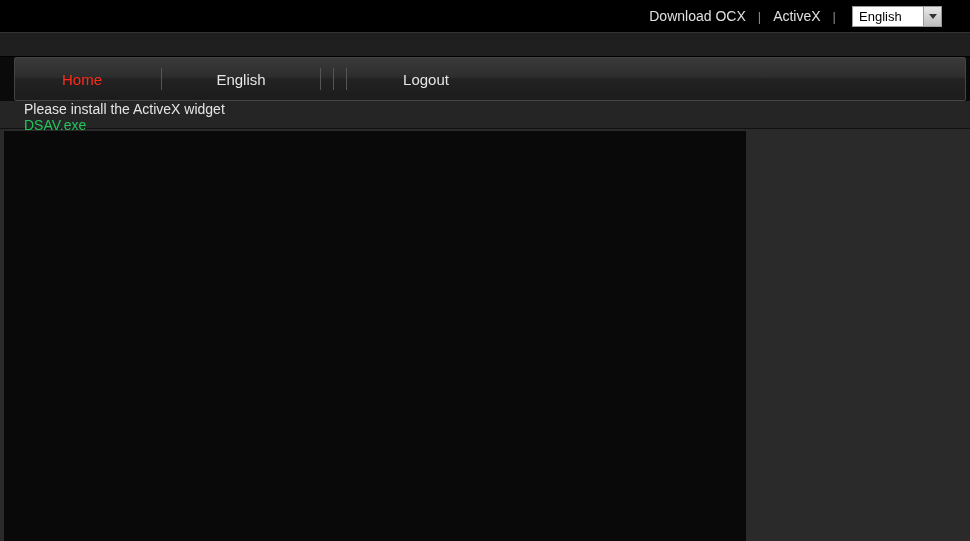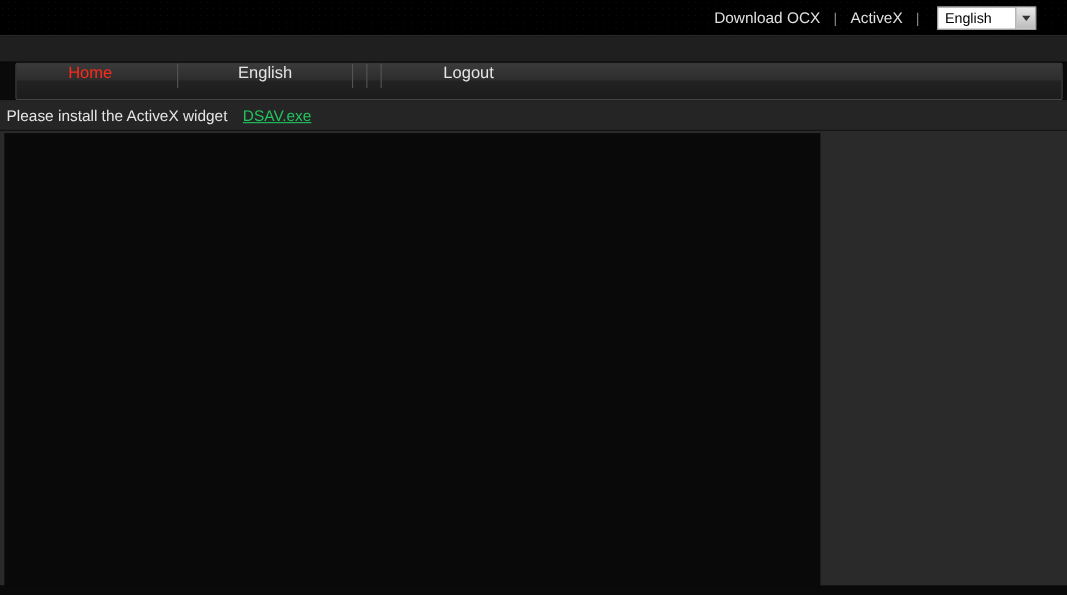--- a/index.html
+++ b/index.html
@@ -58,23 +58,24 @@
     align-items: center;
     justify-content: center;
   }
   .lang-btn svg { display:block; }
   .gap {
     height: 24px;
     background: #1f1f1f;
     border-bottom: 1px solid #000;
   }
   .nav {
-    height: 34px;
+    height: 44px;
     background: linear-gradient(#3a3a3a 0%, #2d2d2d 45%, #222 50%, #1c1c1c 100%);
     display: flex;
+    align-items: center;
     margin-left: 14px;
     margin-right: 4px;
     border: 1px solid #444;
     border-radius: 2px;
     gap: 12px;
   }
   .nav-item {
     flex: none;
     width: 134px;
     text-align: center;
@@ -86,24 +87,24 @@
   .nav-item.active { color: #ff2a1a; }
   .nav-divider {
     width: 1px;
     height: 22px;
     background: #555;
   }
   .install-bar {
     height: 28px;
     background: #252525;
     display: flex;
-    align-items: center;
-    padding-left: 6px;
+    padding-left: 24px;
     font-size: 14px;
     border-bottom: 1px solid #111;
+    flex-direction: column;
   }
   .install-text { color: #e5e5e5; margin-right: 14px; }
   .install-link { color: #22c55e; text-decoration: underline; cursor: pointer; }
   .content {
     display: flex;
     height: calc(541px - 33px - 24px - 43px - 28px);
     background: #2a2a2a;
   }
   .video-area {
     margin-left: 4px;

